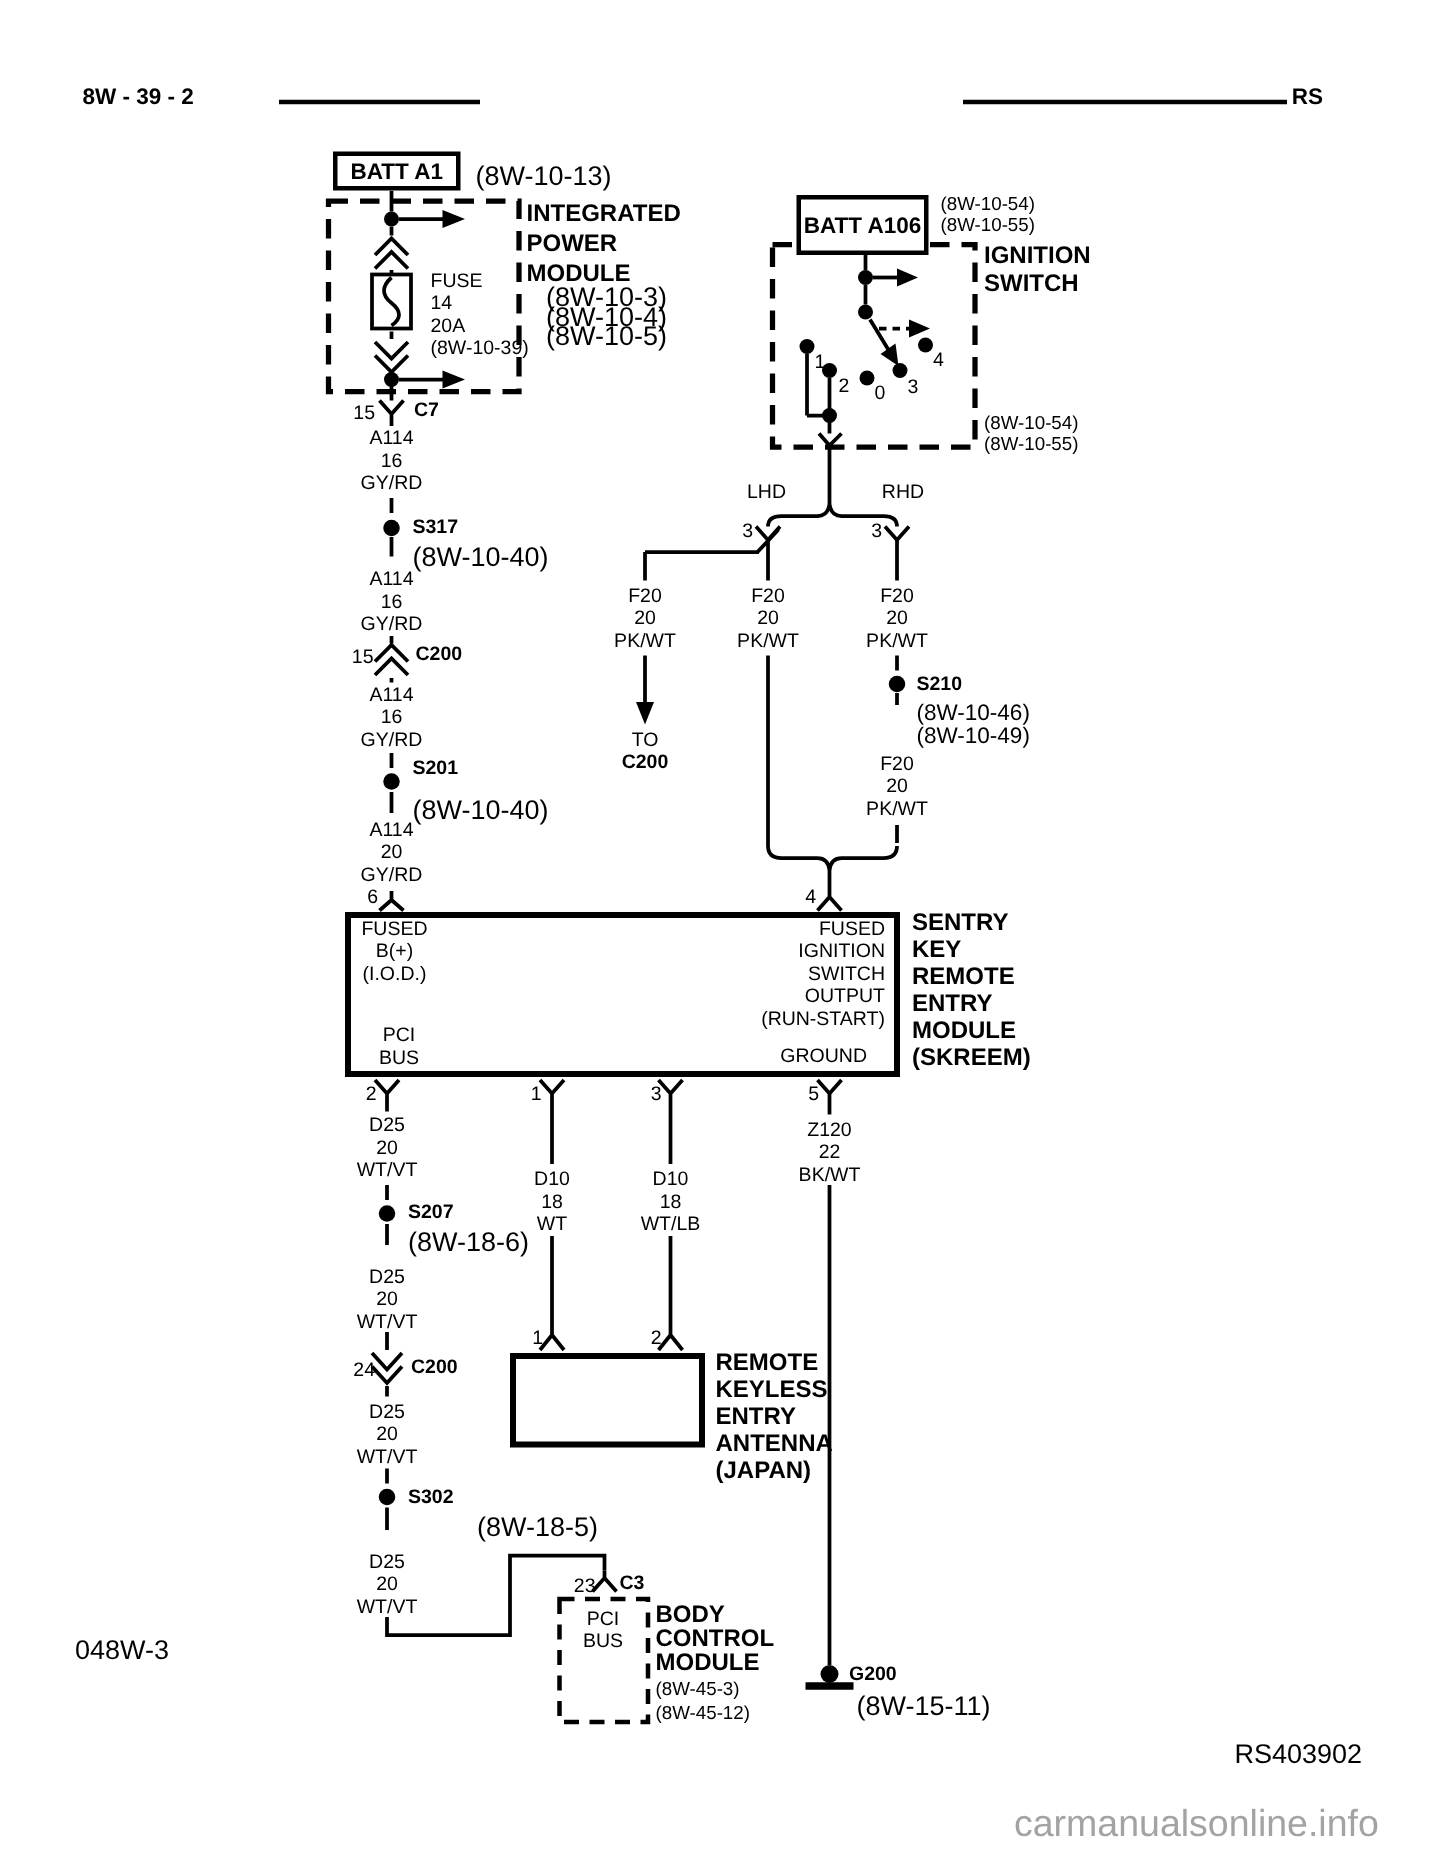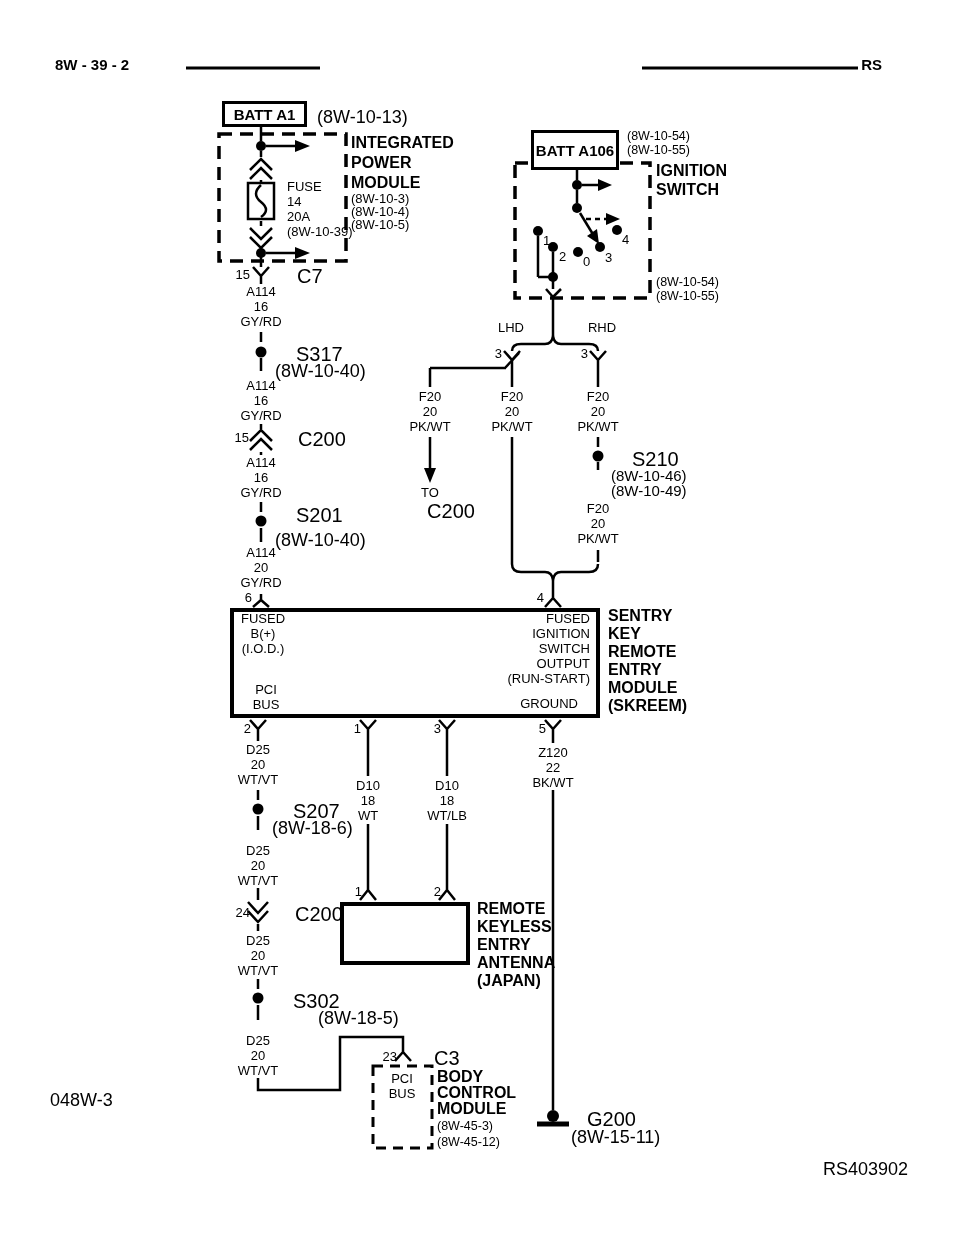--- a/index.html
+++ b/index.html
@@ -2,21 +2,21 @@
 <html><head>
 <meta charset="utf-8">
 <style>
   html,body{margin:0;padding:0;background:#fff;}
   #canvas{position:relative;width:960px;height:1242px;background:#ffffff;overflow:hidden;
           font-family:"Liberation Sans", sans-serif;color:#000;}
   svg.geom{position:absolute;left:0;top:0;pointer-events:none;}
   .t{position:absolute;white-space:nowrap;}
   .f12{font-size:18px;}
   .f13{font-size:13px;}
-  .nm{font-weight:normal;font-size:20px;margin-left:21px;}
+  .nm{font-weight:bold;font-size:13px;}
   .mt{position:absolute;font-weight:bold;font-size:16px;white-space:nowrap;}
   .cx{transform:translateX(-50%);}
   .rx{transform:translateX(-100%);}
   .wl{position:absolute;transform:translateX(-50%);text-align:center;font-size:13px;line-height:15px;white-space:nowrap;}
   .lines{position:absolute;font-size:13px;line-height:15px;white-space:nowrap;}
   .lines.r{transform:translateX(-100%);text-align:right;}
   .box{position:absolute;box-sizing:border-box;border:3px solid #000;display:flex;
        align-items:center;justify-content:center;font-weight:bold;font-size:15px;background:#fff;}
   .box.th{border-width:4px;}
   .hdr{font-weight:bold;font-size:15px;}
@@ -137,21 +137,21 @@
   <div class="box" style="left:222px;top:101px;width:85px;height:26px;">
     <span>BATT A1</span>
   </div>
   <div class="t f12" style="left:317px;top:107px;">(8W-10-13)</div>
 
   <div class="mt" style="left:351px;top:133px;line-height:20px;">
     <div>INTEGRATED</div>
     <div>POWER</div>
     <div>MODULE</div>
   </div>
-  <div class="lines f12" style="left:351px;top:192px;line-height:13px;font-size:13px;">
+  <div class="lines f12" style="left:364px;top:192px;line-height:13px;font-size:18px;">
     <div>(8W-10-3)</div>
     <div>(8W-10-4)</div>
     <div>(8W-10-5)</div>
   </div>
   <div class="lines" style="left:287px;top:179px;">
     <div>FUSE</div>
     <div>14</div>
     <div>20A</div>
     <div>(8W-10-39)</div>
   </div>
@@ -348,14 +348,15 @@
     <div>CONTROL</div>
     <div>MODULE</div>
   </div>
   <div class="lines" style="left:437px;top:1118px;font-size:12.5px;line-height:16px;">
     <div>(8W-45-3)</div>
     <div>(8W-45-12)</div>
   </div>
 
   <div class="t f12" style="left:50px;top:1090px;">048W-3</div>
   <div class="t f12" style="left:823px;top:1159px;">RS403902</div>
+  <div class="wm t" style="left:676px;top:1202px;">carmanualsonline.info</div>
 
 </div>
 
 </body></html>

